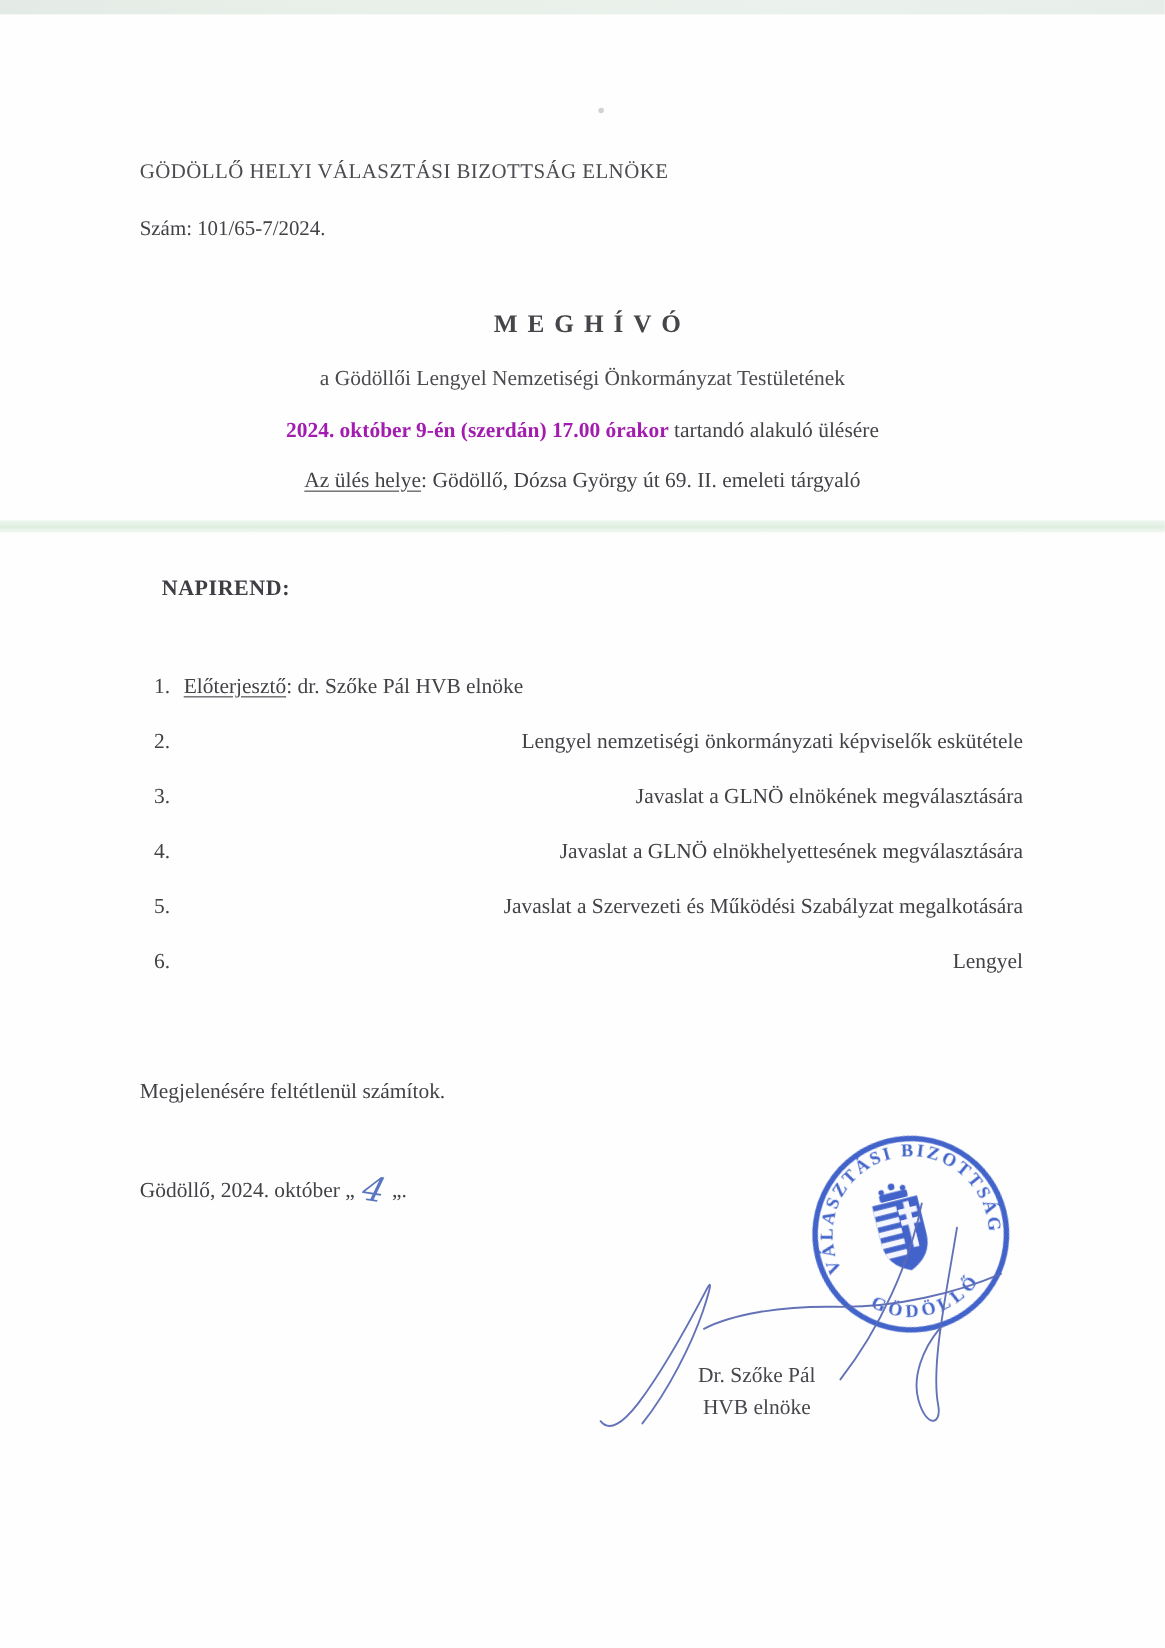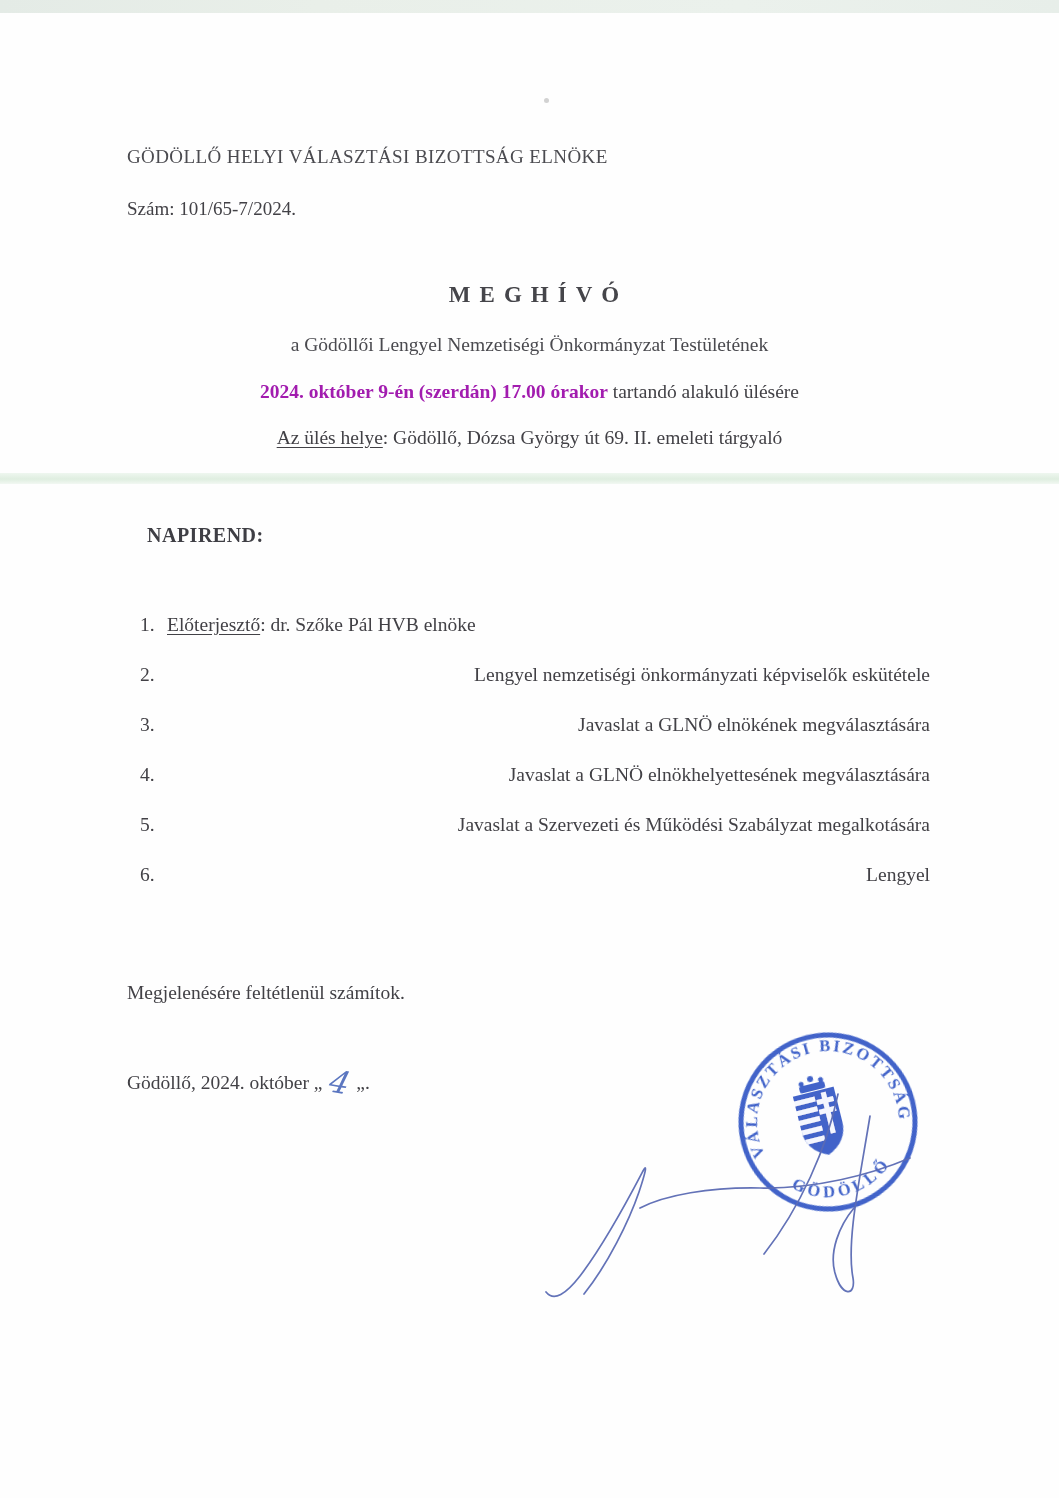--- a/index.html
+++ b/index.html
@@ -144,20 +144,24 @@
             <rect x="-21" y="7" width="21" height="5"></rect>
             <rect x="7" y="-35" width="5" height="42"></rect>
             <rect x="1" y="-29" width="17" height="5"></rect>
             <rect x="1" y="-19" width="17" height="5"></rect>
           </g>
         </g>
       </g>
     </g>
   </svg>
 
+  <div class="abs sign-block">
+    <div class="row">Dr. Szőke Pál</div>
+    <div class="row">HVB elnöke</div>
+  </div>
 
   <svg class="abs signature-svg" width="380" height="260" viewBox="0 0 380 260">
     <g fill="none" stroke="#5b6bb4" stroke-width="1.7" stroke-linecap="round" stroke-linejoin="round" opacity="0.95">
       <path d="M 6,212 C 14,222 26,214 40,196 C 66,162 92,112 103,91 C 108,82 105,94 99,112 C 89,141 68,184 44,214"></path>
       <path d="M 100,128 C 125,115 170,107 220,108 C 275,109 330,95 370,78"></path>
       <path d="M 298,14 C 287,68 260,128 224,174"></path>
       <path d="M 330,36 C 320,98 306,162 313,198 C 316,216 302,218 295,193 C 289,172 299,146 314,128"></path>
     </g>
   </svg>
 

